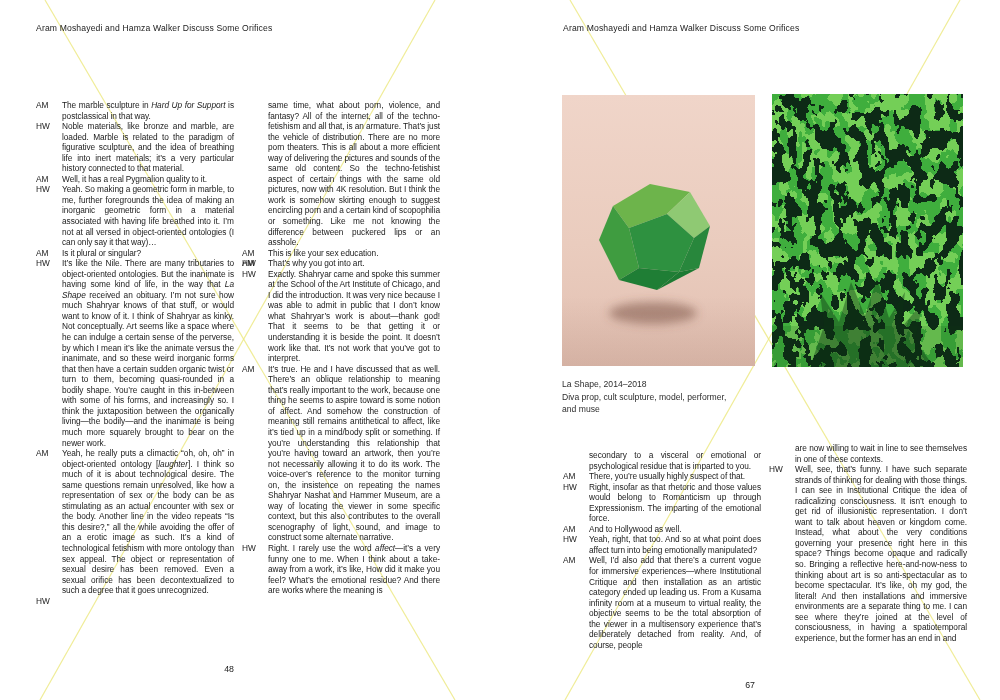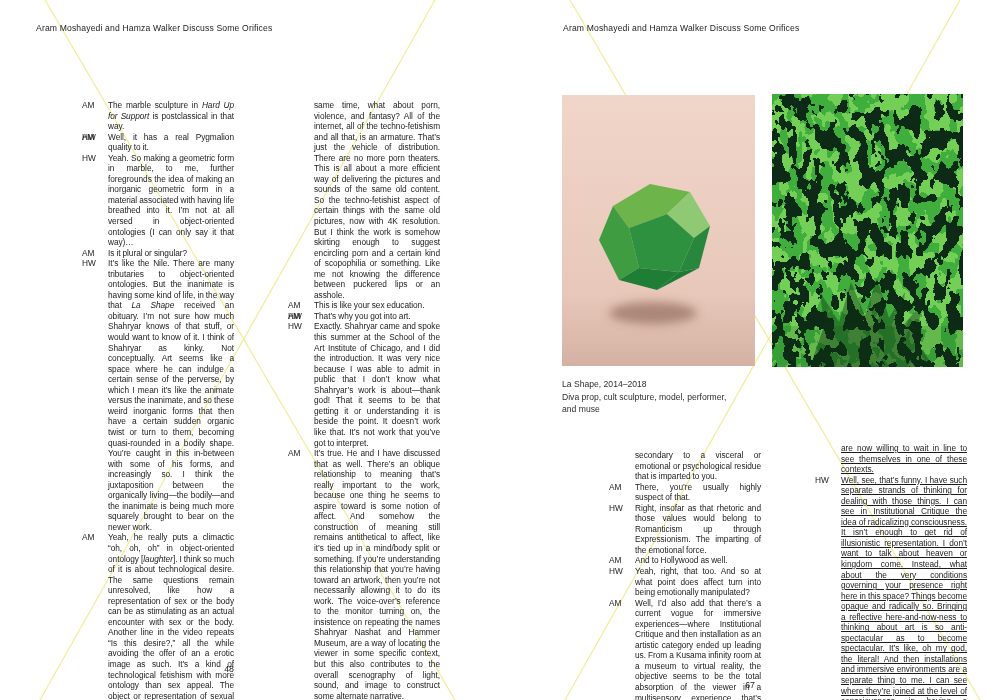--- a/index.html
+++ b/index.html
@@ -12,22 +12,22 @@
   .running-header{
     position:absolute;top:23px;font-size:8.6px;line-height:10px;
     letter-spacing:0.15px;color:#1b1b1b;z-index:2;font-weight:400;
   }
   #header-left{left:36px;}
   #header-right{left:563px;}
   .col{position:absolute;width:198px;z-index:2;}
   #col-0{left:36px;top:100px;}
   #col-1{left:242px;top:100px;}
   #col-2{left:563px;top:450px;}
-  #col-3{left:769px;top:443px;text-decoration:underline;}
-  .seg{position:relative;padding-left:26px;margin-left:46px;}
+  #col-3{left:769px;top:443px;}
+  .seg{position:relative;padding-left:26px;}
   .seg p{
     margin:0;text-align:justify;font-size:8.3px;line-height:10.55px;
     letter-spacing:-0.05px;hyphens:auto;-webkit-hyphens:auto;word-spacing:-0.2px;
   }
   .speaker{position:absolute;left:0;top:0;font-size:8.3px;line-height:10.55px;}
   .pagenum{position:absolute;font-size:8.8px;z-index:2;width:198px;text-align:right;}
   #pagenum-left{left:36px;top:664px;}
   #pagenum-right{left:557px;top:664px;margin-top:16px;}
   .artwork{position:absolute;z-index:1;overflow:hidden;}
   #artwork-pink{left:562px;top:95px;width:193px;height:271px;
@@ -51,20 +51,21 @@
 <div id="header-left" class="running-header">Aram Moshayedi and Hamza Walker Discuss Some Orifices</div>
 <div id="header-right" class="running-header">Aram Moshayedi and Hamza Walker Discuss Some Orifices</div>
 
 <div id="col-0" class="col">
     <div class="seg">
       <span class="speaker">AM</span>
       <p>The marble sculpture in <em>Hard Up for Support</em> is postclassical in that way.</p>
     </div>
     <div class="seg">
       <span class="speaker">HW</span>
+      <p>Noble materials, like bronze and marble, are loaded. Marble is related to the paradigm of figurative sculpture, and the idea of breathing life into inert materials; it’s a very particular history connected to that material.</p>
     </div>
     <div class="seg">
       <span class="speaker">AM</span>
       <p>Well, it has a real Pygmalion quality to it.</p>
     </div>
     <div class="seg">
       <span class="speaker">HW</span>
       <p>Yeah. So making a geometric form in marble, to me, further foregrounds the idea of making an inorganic geometric form in a material associated with having life breathed into it. I’m not at all versed in object-oriented ontologies (I can only say it that way)…</p>
     </div>
     <div class="seg">

